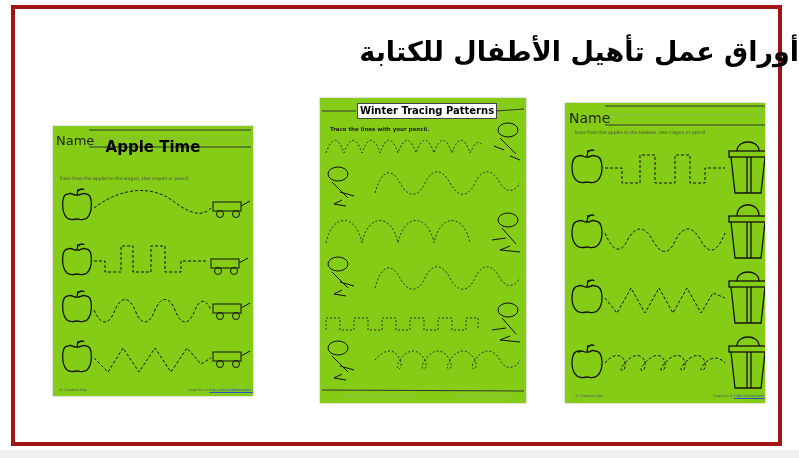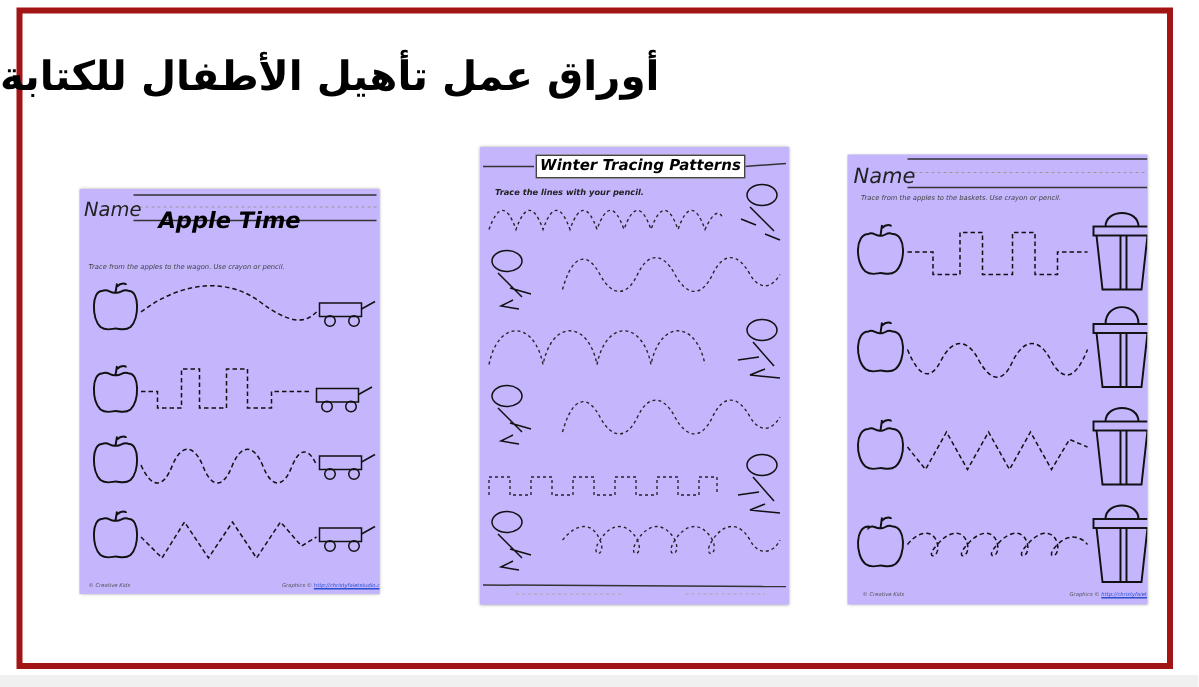--- a/index.html
+++ b/index.html
@@ -1,20 +1,20 @@
 <!DOCTYPE html>
 <html><head>
 <meta charset="utf-8">
 <style>
   html, body { margin:0; padding:0; background:#ffffff; }
   body { width:799px; height:458px; position:relative; overflow:hidden; font-family:"DejaVu Sans", sans-serif; }
   .frame { position:absolute; left:11px; top:5px; width:771px; height:441px; border:4px solid #a31515; background:#fff; box-sizing:border-box; }
   .outer-bottom { position:absolute; left:0; top:450px; width:799px; height:8px; background:#f0f0f0; }
-  .title { position:absolute; left:0; top:36px; width:799px; text-align:left; font-family:"DejaVu Sans", sans-serif; font-weight:bold; font-size:27px; color:#000; direction:rtl; }
-  .sheet { position:absolute; background:#c4b5fd; box-shadow:0 0 2px rgba(0,0,0,0.35); overflow:hidden;font-style:italic; }
+  .title { position:absolute; left:0; top:36px; width:799px; text-align:right; font-family:"DejaVu Sans", sans-serif; font-weight:bold; font-size:27px; color:#000; direction:rtl; }
+  .sheet { position:absolute; background:#84cc16; box-shadow:0 0 2px rgba(0,0,0,0.35); overflow:hidden; }
   .sheet svg { position:absolute; left:0; top:0; }
   .name-label { position:absolute; font-family:"DejaVu Sans", sans-serif; font-size:13px; color:#222; }
   .sheet-title { position:absolute; font-family:"DejaVu Sans", sans-serif; font-weight:bold; color:#000; white-space:nowrap; }
   .instr { position:absolute; font-size:4.5px; color:#444; white-space:nowrap; font-family:"DejaVu Sans", sans-serif; }
   .foot { position:absolute; font-size:3.5px; color:#555; white-space:nowrap; font-family:"DejaVu Sans", sans-serif; }
   .foot a { color:#2a4fd0; text-decoration:underline; }
   .wt-box { position:absolute; border:1px solid #444; background:#fff; font-weight:bold; font-size:10px; text-align:center; line-height:14px; font-family:"DejaVu Sans", sans-serif; white-space:nowrap; }
 </style>
 </head>
 <body>

